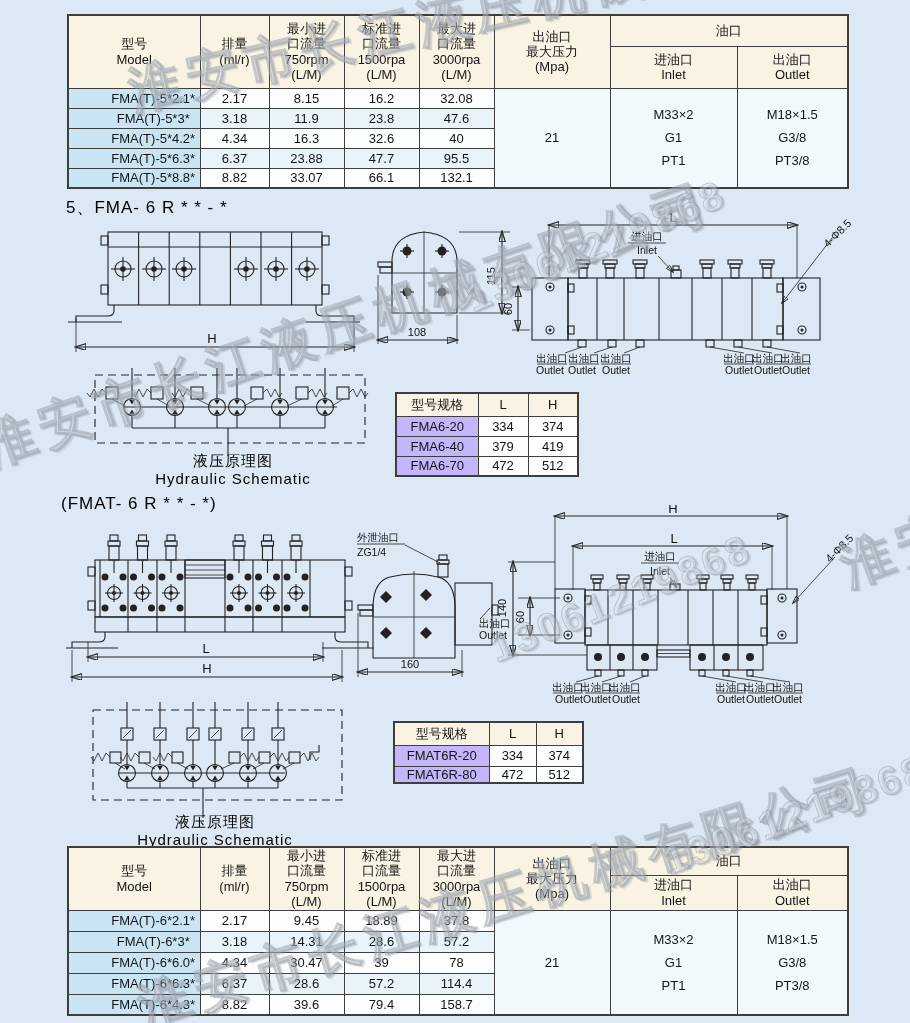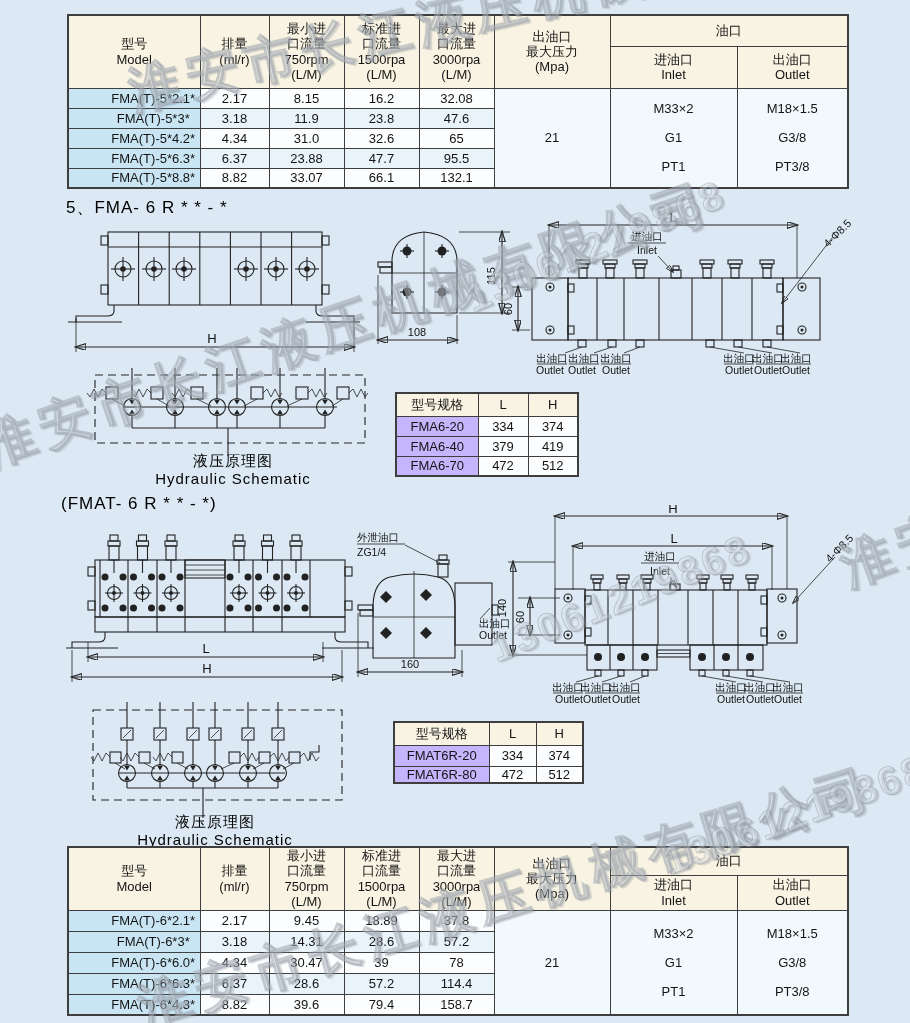--- a/index.html
+++ b/index.html
@@ -10,21 +10,21 @@
         border:2px solid #3e3e3e;background:#fbfdfe;}
   table.bigtable td{border:1px solid #3e3e3e;text-align:center;vertical-align:middle;
         font-size:13px;padding:0;color:#141414;}
   td.hd{background:#f8f3e2;font-size:13px;}
   .pre{white-space:pre-line;line-height:1.18;}
   td.mc{background:#c4b5fd;font-size:12.5px;}
   tr.odd td{background:#e9f3fa;}
   tr.even td{background:#fbfdfe;}
   tr.odd td.mc, tr.even td.mc{background:#c9e5f4;padding-left:38px;}
   td.mg{background:#f2f9fd !important;}
-  td.pre3{white-space:pre-line;line-height:29px;font-size:13px;}
+  td.pre3{white-space:pre-line;line-height:23px;font-size:13px;}
   
   table.smalltable{position:absolute;border-collapse:collapse;table-layout:fixed;z-index:10;
         border:2px solid #3e3e3e;background:#fbfdfe;}
   table.smalltable td{border:1px solid #3e3e3e;text-align:center;vertical-align:middle;
         font-size:13px;padding:0;color:#141414;}
   
   .sect{position:absolute;z-index:10;font-size:17px;color:#000;letter-spacing:1px;}
   .cap{position:absolute;z-index:10;font-size:15px;color:#000;text-align:center;letter-spacing:1px;}
   
   svg.draw{position:absolute;z-index:5;}
@@ -105,23 +105,23 @@
     <tr class="odd" style="height:20px">
       <td class="mc">FMA(T)-5*3*</td>
       <td>3.18</td>
       <td>11.9</td>
       <td>23.8</td>
       <td>47.6</td>
     </tr>
     <tr class="even" style="height:20px">
       <td class="mc">FMA(T)-5*4.2*</td>
       <td>4.34</td>
-      <td>31.0</td>
+      <td>16.3</td>
       <td>32.6</td>
-      <td>65</td>
+      <td>40</td>
     </tr>
     <tr class="odd" style="height:20px">
       <td class="mc">FMA(T)-5*6.3*</td>
       <td>6.37</td>
       <td>23.88</td>
       <td>47.7</td>
       <td>95.5</td>
     </tr>
     <tr class="even" style="height:20px">
       <td class="mc">FMA(T)-5*8.8*</td>

